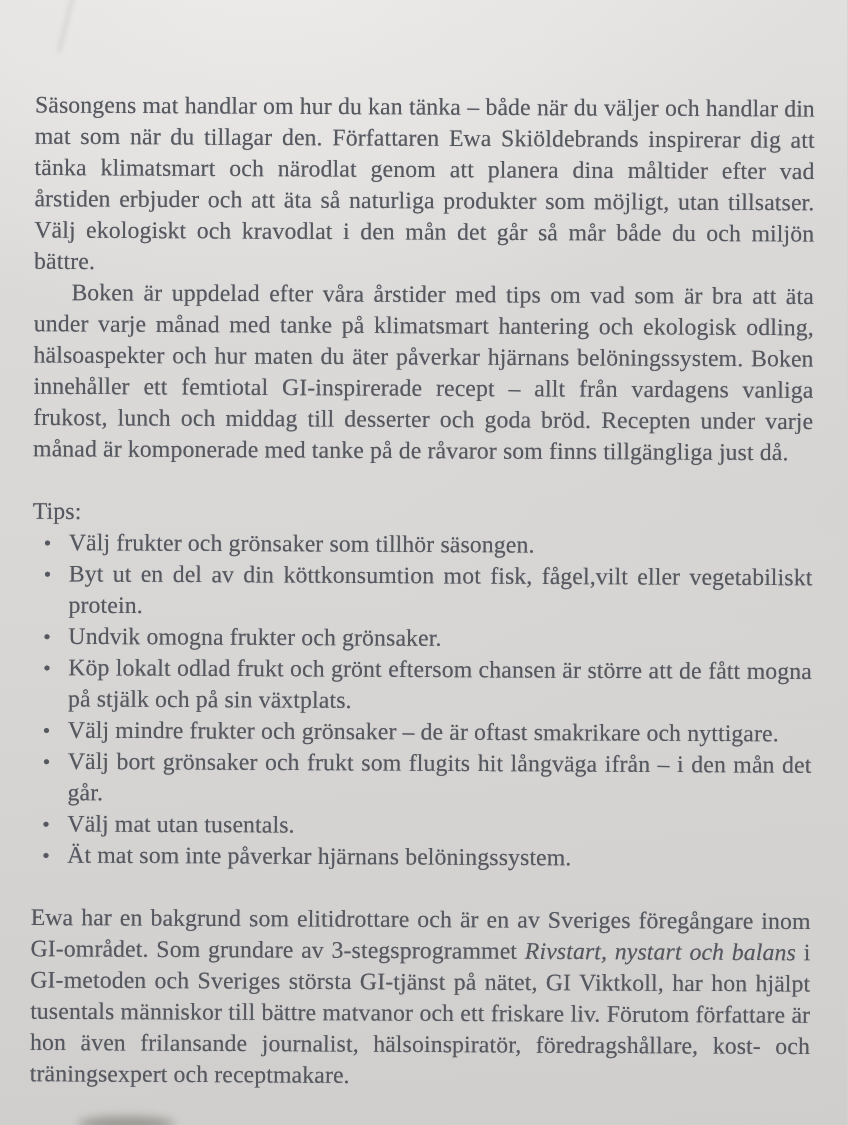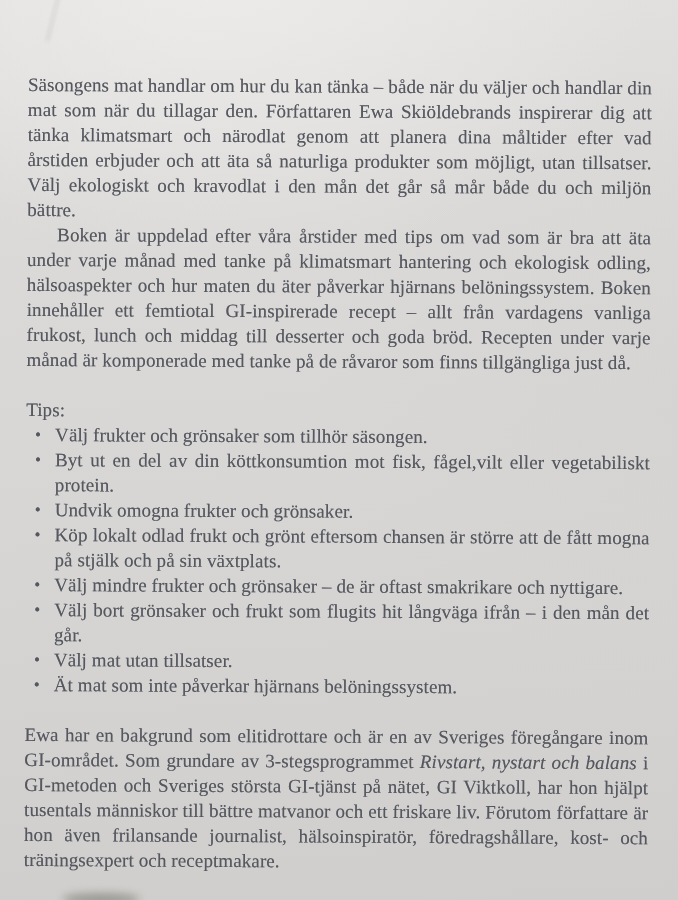--- a/index.html
+++ b/index.html
@@ -112,21 +112,21 @@
         <li>
           <span class="bullet">•</span>
           <span>Välj mindre frukter och grönsaker – de är oftast smakrikare och nyttigare.</span>
         </li>
         <li>
           <span class="bullet">•</span>
           <span>Välj bort grönsaker och frukt som flugits hit långväga ifrån – i den mån det går.</span>
         </li>
         <li>
           <span class="bullet">•</span>
-          <span>Välj mat utan tillsatser.</span>
+          <span>Välj mat utan tusentals.</span>
         </li>
         <li>
           <span class="bullet">•</span>
           <span>Ät mat som inte påverkar hjärnans belöningssystem.</span>
         </li>
       </ul>
     </div>
 
     <p class="para author">
       <span>Ewa har en bakgrund som elitidrottare och är en av Sveriges föregångare inom GI-området. Som grundare av 3-stegsprogrammet </span><i class="ital">Rivstart, nystart och balans</i><span> i GI-metoden och Sveriges största GI-tjänst på nätet, GI Viktkoll, har hon hjälpt tusentals människor till bättre matvanor och ett friskare liv. Förutom författare är hon även frilansande journalist, hälsoinspiratör, föredragshållare, kost- och träningsexpert och receptmakare.</span>

